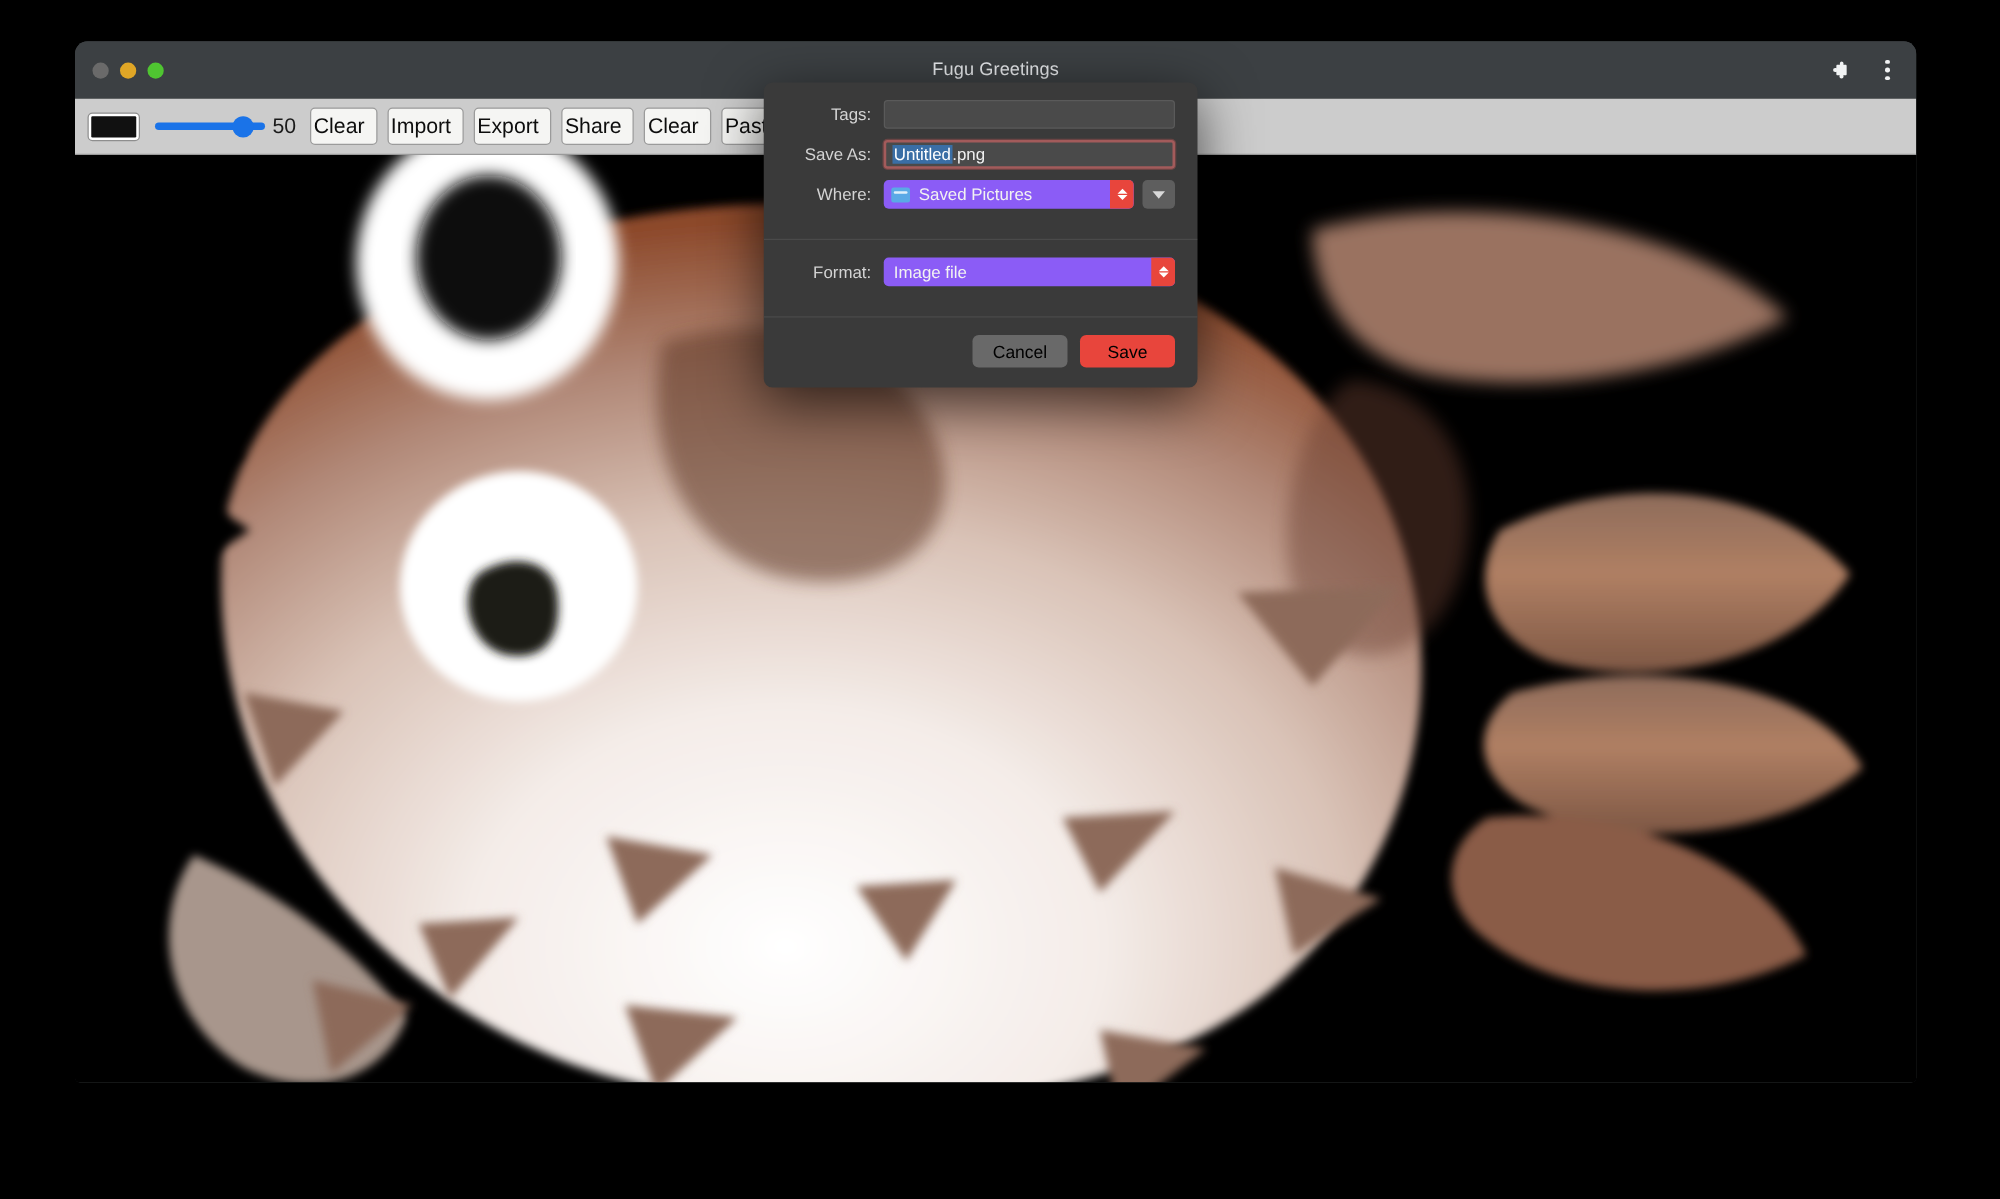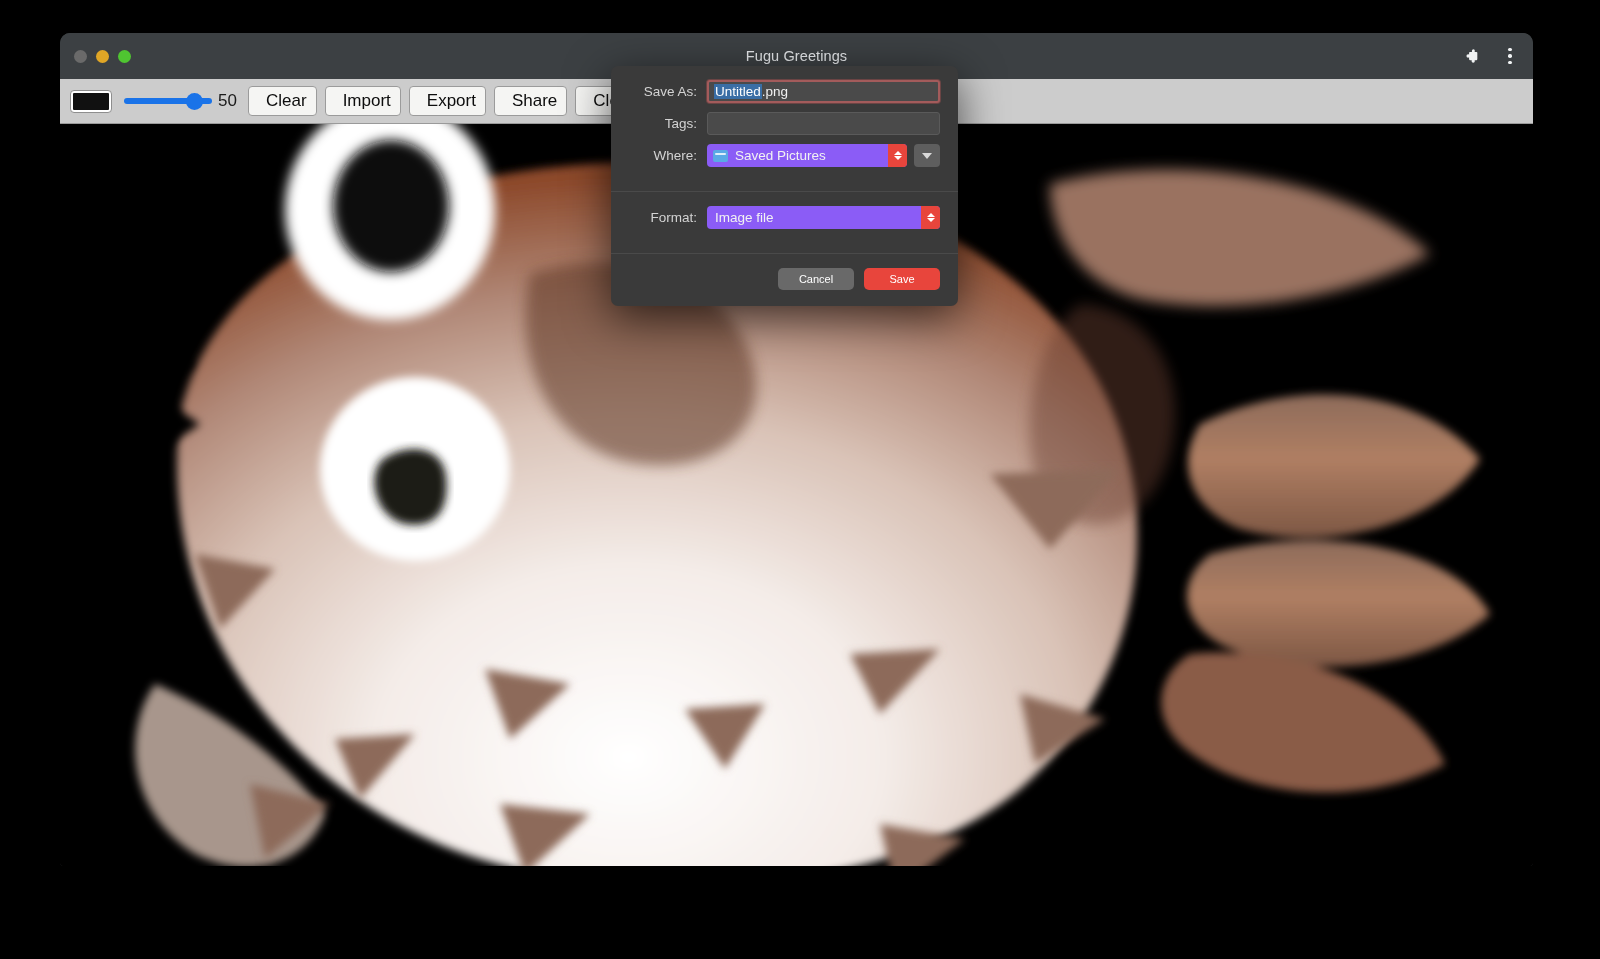--- a/index.html
+++ b/index.html
@@ -142,21 +142,21 @@
     min-width: 22px;
   }
 
   .tbtn {
     font-family: "Liberation Sans", sans-serif;
     font-size: 17px;
     color: #0d0d0d;
     background: #f5f5f3;
     border: 1px solid #9b9b9b;
     border-radius: 4px;
-    padding: 3px 9px 4px 17px;
+    padding: 3px 9px 4px 2px;
     margin-right: 8px;
     line-height: 1.25;
     white-space: nowrap;
   }
 
   .ephemeral-label {
     font-size: 17px;
     color: #131313;
     margin-left: 6px;
     white-space: nowrap;
@@ -304,27 +304,27 @@
   }
 
   .dlg-buttons {
     display: flex;
     justify-content: flex-end;
     gap: 10px;
     padding: 14px 18px 16px 18px;
   }
   .dbtn {
     font-family: "Liberation Sans", sans-serif;
-    font-size: 11px;
+    font-size: 14px;
     border: none;
     border-radius: 5px;
     padding: 5px 0;
     width: 76px;
     text-align: center;
-    color: #ffffff;
+    color: #000000;
   }
   .dbtn.cancel { background: #696969; }
   .dbtn.save   { background: #e8453c; }
 </style>
 </head>
 <body>
 
 <div id="root">
 
   <div class="window">
@@ -468,31 +468,31 @@
           <path d="M323 335 C348 318 382 322 386 352 C390 388 374 405 345 400 C316 394 305 352 323 335 Z" fill="#1d1a18"></path>
         </g>
       </svg>
     </div>
   </div>
 
   <div class="dialog">
     <div class="dlg-section">
 
       <div class="row">
+        <div class="row-label">Tags:</div>
+        <div class="txtfield">
+          <span></span>
+        </div>
+      </div>
+
+      <div class="row">
         <div class="row-label">Save As:</div>
         <div class="txtfield focused">
           <span class="sel-text">Untitled</span>
             <span class="plain-text">.png</span>
-        </div>
-      </div>
-
-      <div class="row">
-        <div class="row-label">Tags:</div>
-        <div class="txtfield">
-          <span></span>
         </div>
       </div>
 
       <div class="row">
         <div class="row-label">Where:</div>
         <div class="popup">
           <span class="folder-ico"></span>
           <span>Saved Pictures</span>
           <span class="stepper">
             <i class="ar up"></i>

